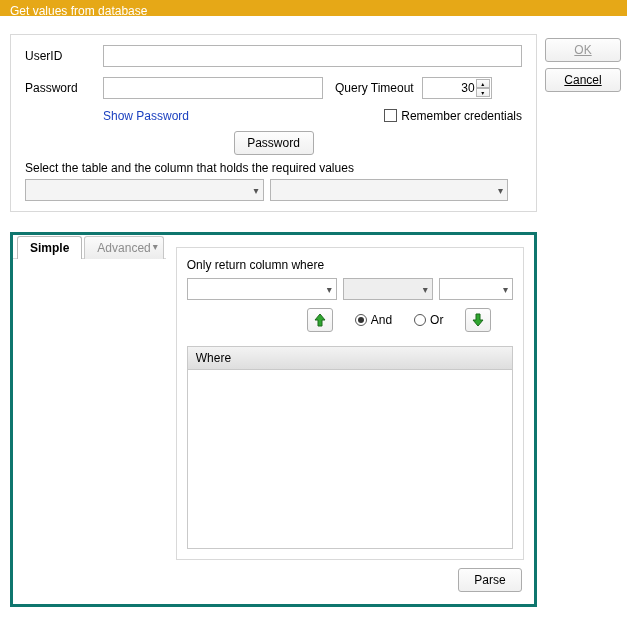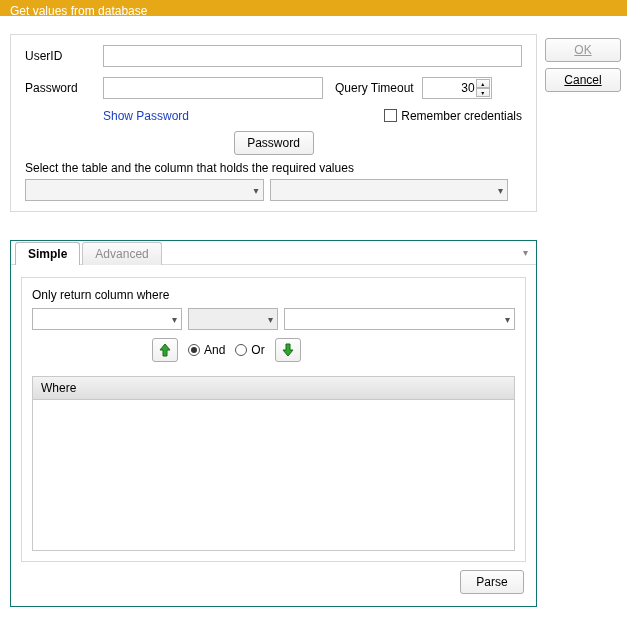--- a/index.html
+++ b/index.html
@@ -20,34 +20,34 @@
   .combo .caret { position: absolute; right: 4px; top: 50%; transform: translateY(-50%); font-size: 10px; color: #555; }
   .link { color: #1a3fbf; cursor: pointer; }
   .spin { width: 70px; height: 22px; border: 1px solid #b5b5b5; display: flex; align-items: center; justify-content: flex-end; padding-right: 16px; position: relative; background: #fff; }
   .spin .arrows { position: absolute; right: 1px; top: 1px; bottom: 1px; width: 14px; display: flex; flex-direction: column; }
   .spin .arrows span { flex: 1; border: 1px solid #b5b5b5; background: linear-gradient(#fdfdfd,#eee); font-size: 6px; display:flex; align-items:center; justify-content:center; }
   .check { display: flex; align-items: flex-start; gap: 4px; }
   .check-box { width: 13px; height: 13px; border: 1px solid #555; background: #fff; }
   .center-row { display: flex; justify-content: center; margin: 8px 0 6px; }
   .sel-row { display: flex; gap: 6px; margin-top: 4px; }
   .sel-row .combo { background: #f4f4f4; }
-  .tabs-wrap { border: 1px solid #0f766e; flex: 1; display: flex; flex-direction: column; margin-top: 20px; }
+  .tabs-wrap { border: 3px solid #0f766e; flex: 1; display: flex; flex-direction: row; margin-top: 12px; }
   .tabstrip { display: flex; align-items: flex-end; height: 24px; padding-left: 4px; position: relative; border-bottom: 1px solid #d9d9d9; }
   .tab { padding: 4px 12px; border: 1px solid #c7c7c7; border-bottom: none; background: linear-gradient(#fbfbfb,#ececec); border-radius: 3px 3px 0 0; margin-right: 2px; position: relative; top: 1px; cursor: default; }
   .tab.active { background: #fff; font-weight: bold; border-color: #b9b9b9; }
   .tab.inactive { color: #8d8d8d; }
   .tabstrip .menu-caret { position: absolute; right: 8px; top: 6px; color: #888; font-size: 10px; }
   .tab-body { flex: 1; padding: 12px 10px; display: flex; flex-direction: column; }
   .inner-panel { border: 1px solid #d9d9d9; padding: 10px; flex: 1; display: flex; flex-direction: column; }
   .where-row { display: flex; gap: 6px; margin: 6px 0 8px; }
   .where-row .combo { height: 22px; }
   .where-row .c1 { width: 150px; flex: none; }
   .where-row .c2 { width: 90px; flex: none; background: #eee; }
   .where-row .c3 { flex: 1; }
-  .logic-row { display: flex; align-items: center; gap: 10px; margin-bottom: 14px; padding-left: 120px; }
+  .logic-row { display: flex; align-items: center; gap: 22px; margin-bottom: 14px; padding-left: 120px; }
   .icon-btn { width: 26px; height: 24px; border: 1px solid #acacac; border-radius: 3px; background: linear-gradient(#fdfdfd,#f0f0f0); display: flex; align-items: center; justify-content: center; }
   .icon-btn svg { width: 12px; height: 14px; }
   .radio { display: flex; align-items: center; gap: 4px; }
   .radio .dot { width: 12px; height: 12px; border: 1px solid #555; border-radius: 50%; display: flex; align-items: center; justify-content: center; }
   .radio .dot.inner::after { content: ""; width: 6px; height: 6px; background: #333; border-radius: 50%; display: block; }
   .grid { border: 1px solid #c9c9c9; flex: 1; min-height: 80px; }
   .grid-head { background: linear-gradient(#f3f3f3,#dedede); border-bottom: 1px solid #c9c9c9; padding: 4px 8px; }
   .parse-row { display: flex; justify-content: flex-end; padding: 8px 2px 0; }
   .parse-row .btn { width: 64px; }
   .caret-down::after { content: "▾"; }

